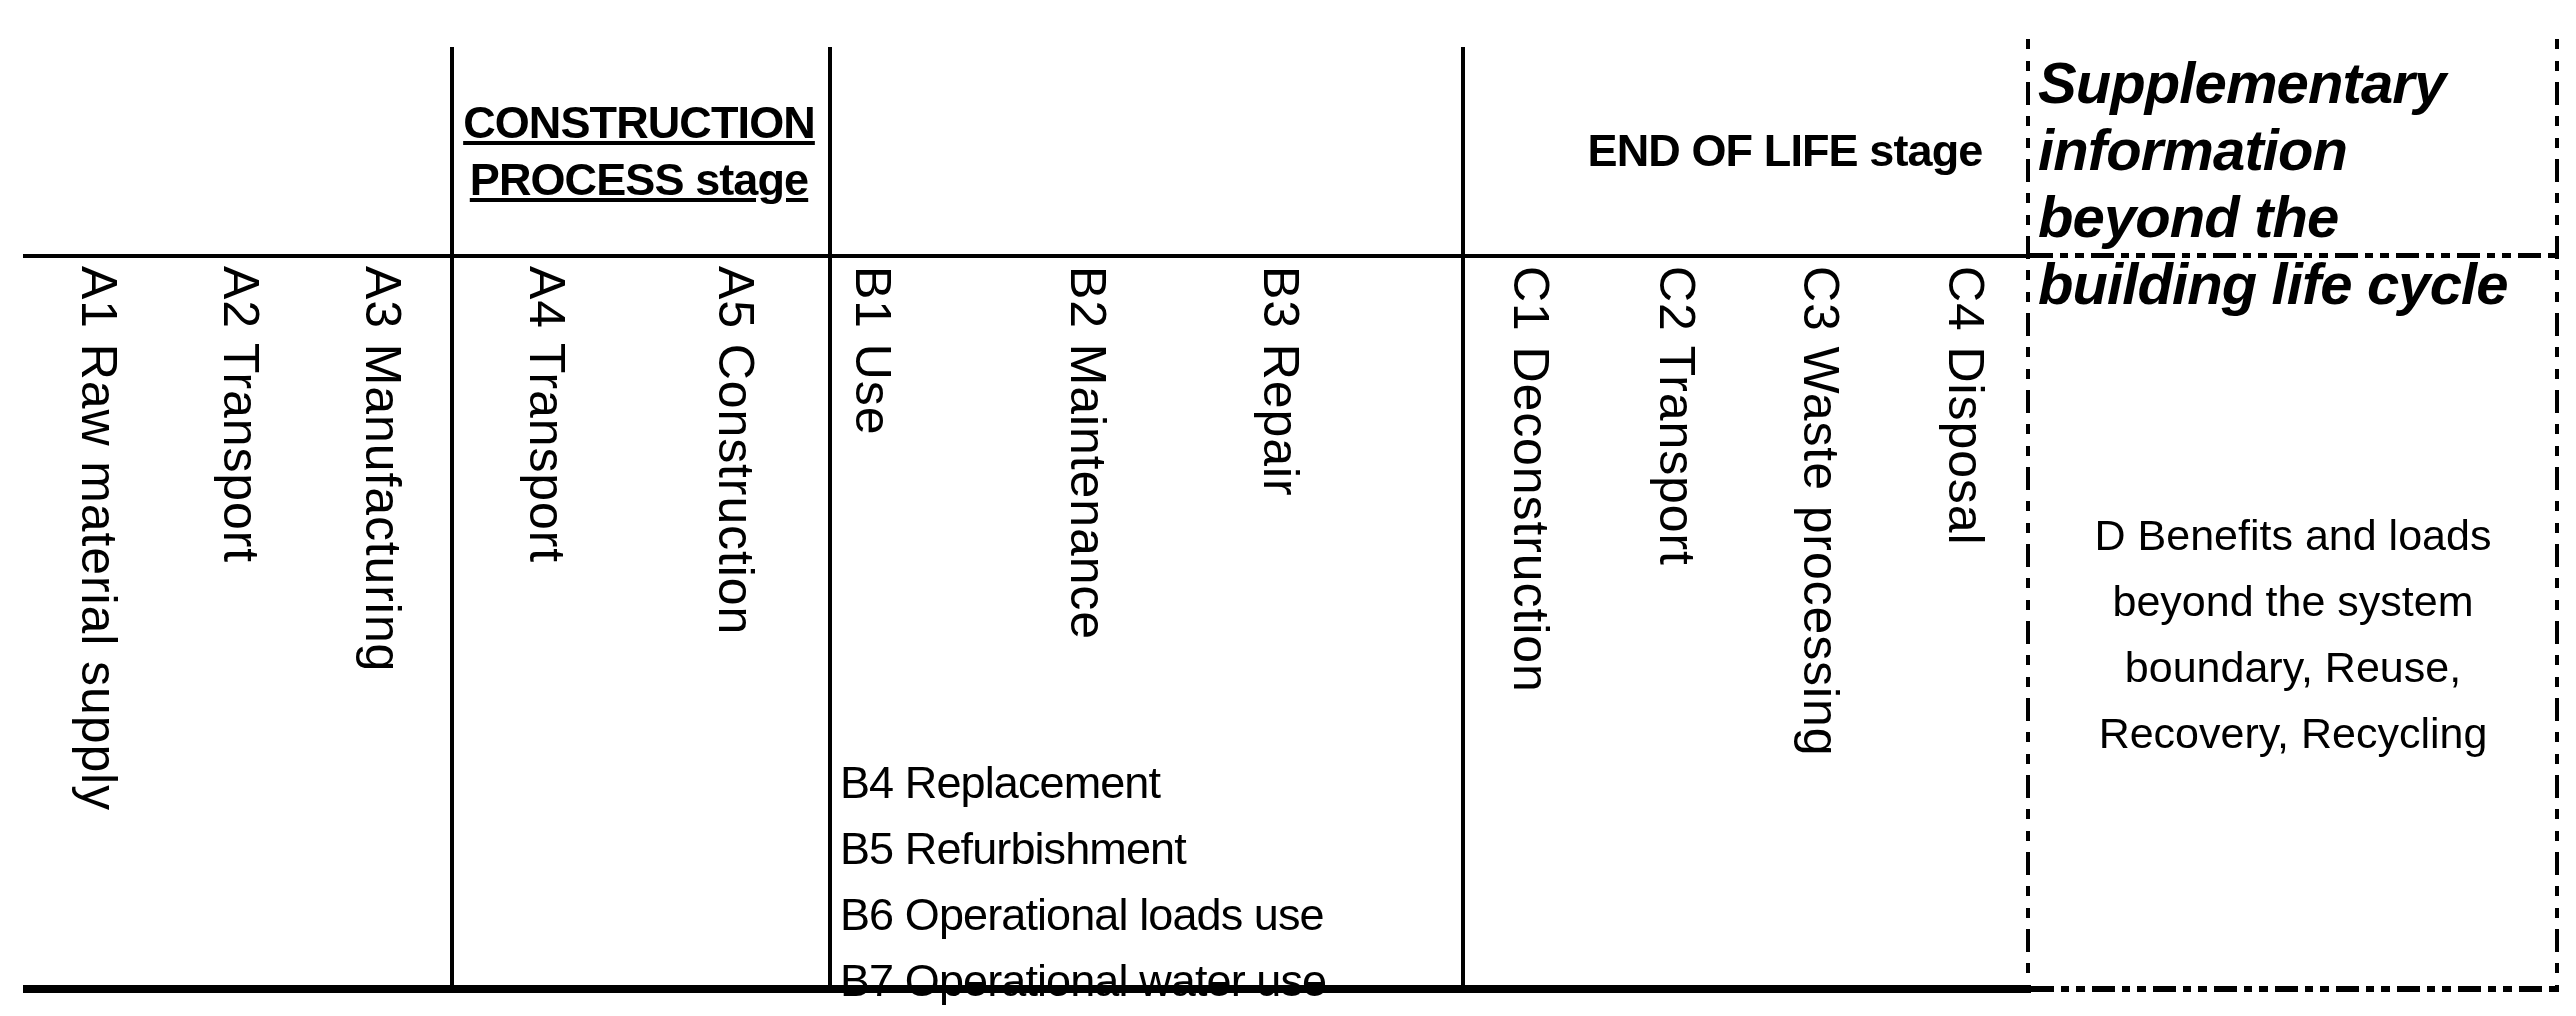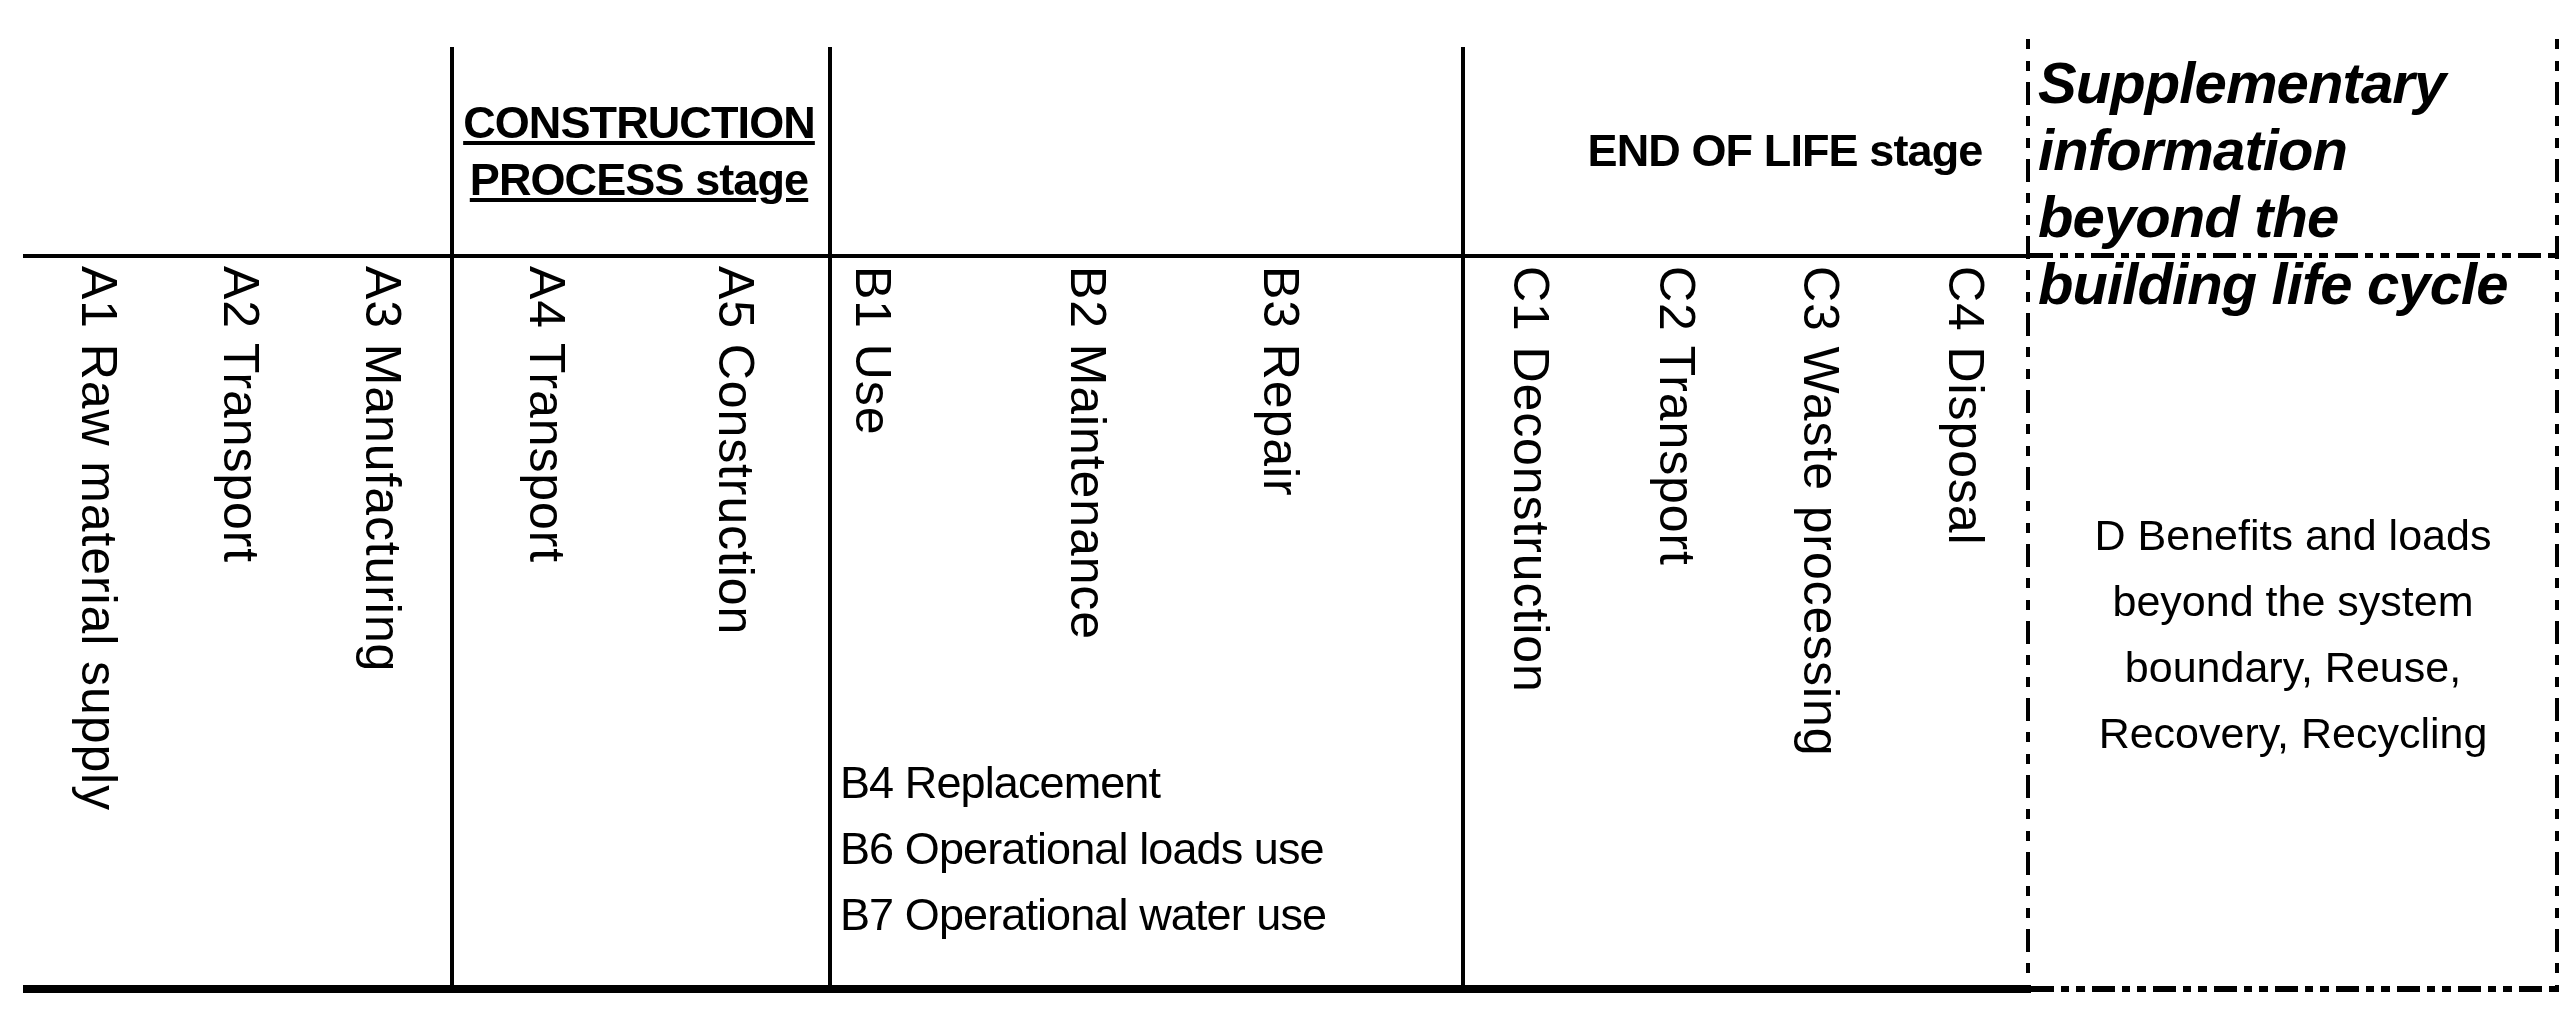--- a/index.html
+++ b/index.html
@@ -89,20 +89,21 @@
 
   <div class="vlabel" style="left:516px;">A4 Transport</div>
   <div class="vlabel" style="left:705px;">A5 Construction</div>
 
   <div class="vlabel" style="left:842px;">B1 Use</div>
   <div class="vlabel" style="left:1057px;">B2 Maintenance</div>
   <div class="vlabel" style="left:1250px;">B3 Repair</div>
 
   <div class="use-extra">
     <div>B4 Replacement</div>
+    <div>B5 Refurbishment</div>
     <div>B6 Operational loads use</div>
     <div>B7 Operational water use</div>
   </div>
 
   <div class="vlabel" style="left:1500px;">C1 Deconstruction</div>
   <div class="vlabel" style="left:1646px;">C2 Transport</div>
   <div class="vlabel" style="left:1790px;">C3 Waste processing</div>
   <div class="vlabel" style="left:1935px;">C4 Disposal</div>
 
   <div class="supp-note">D Benefits and loads beyond the system boundary, Reuse, Recovery, Recycling</div>

